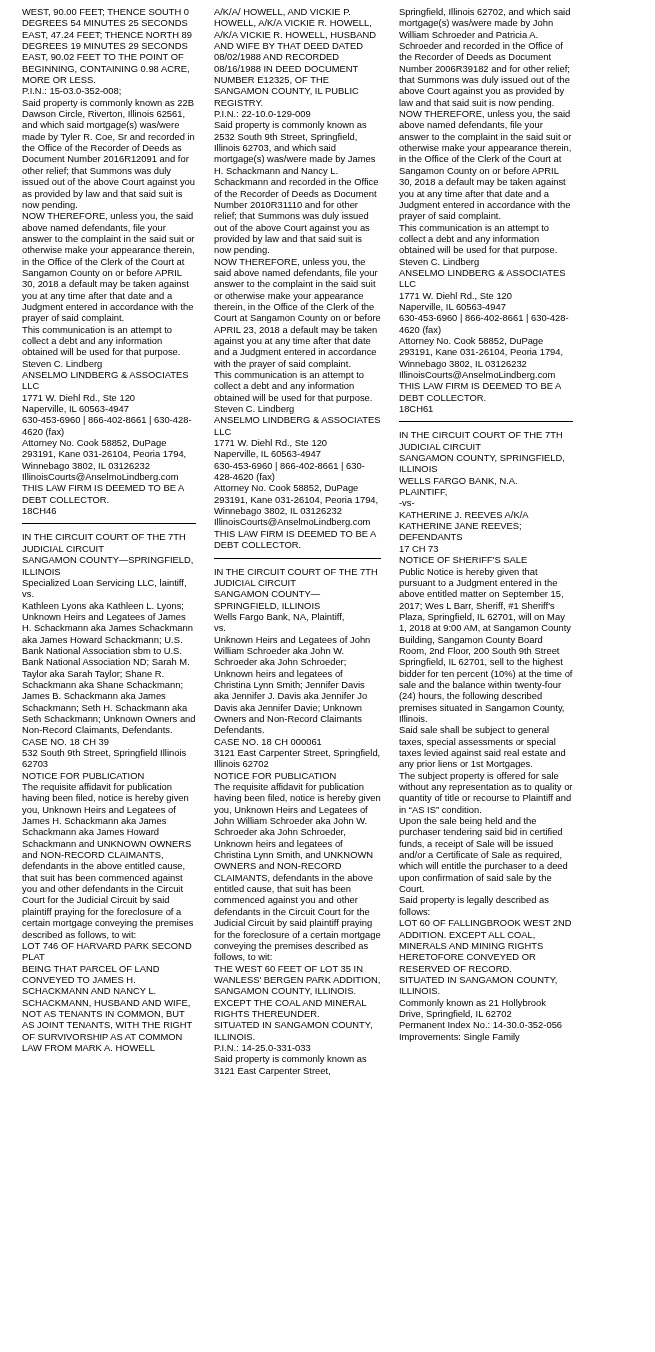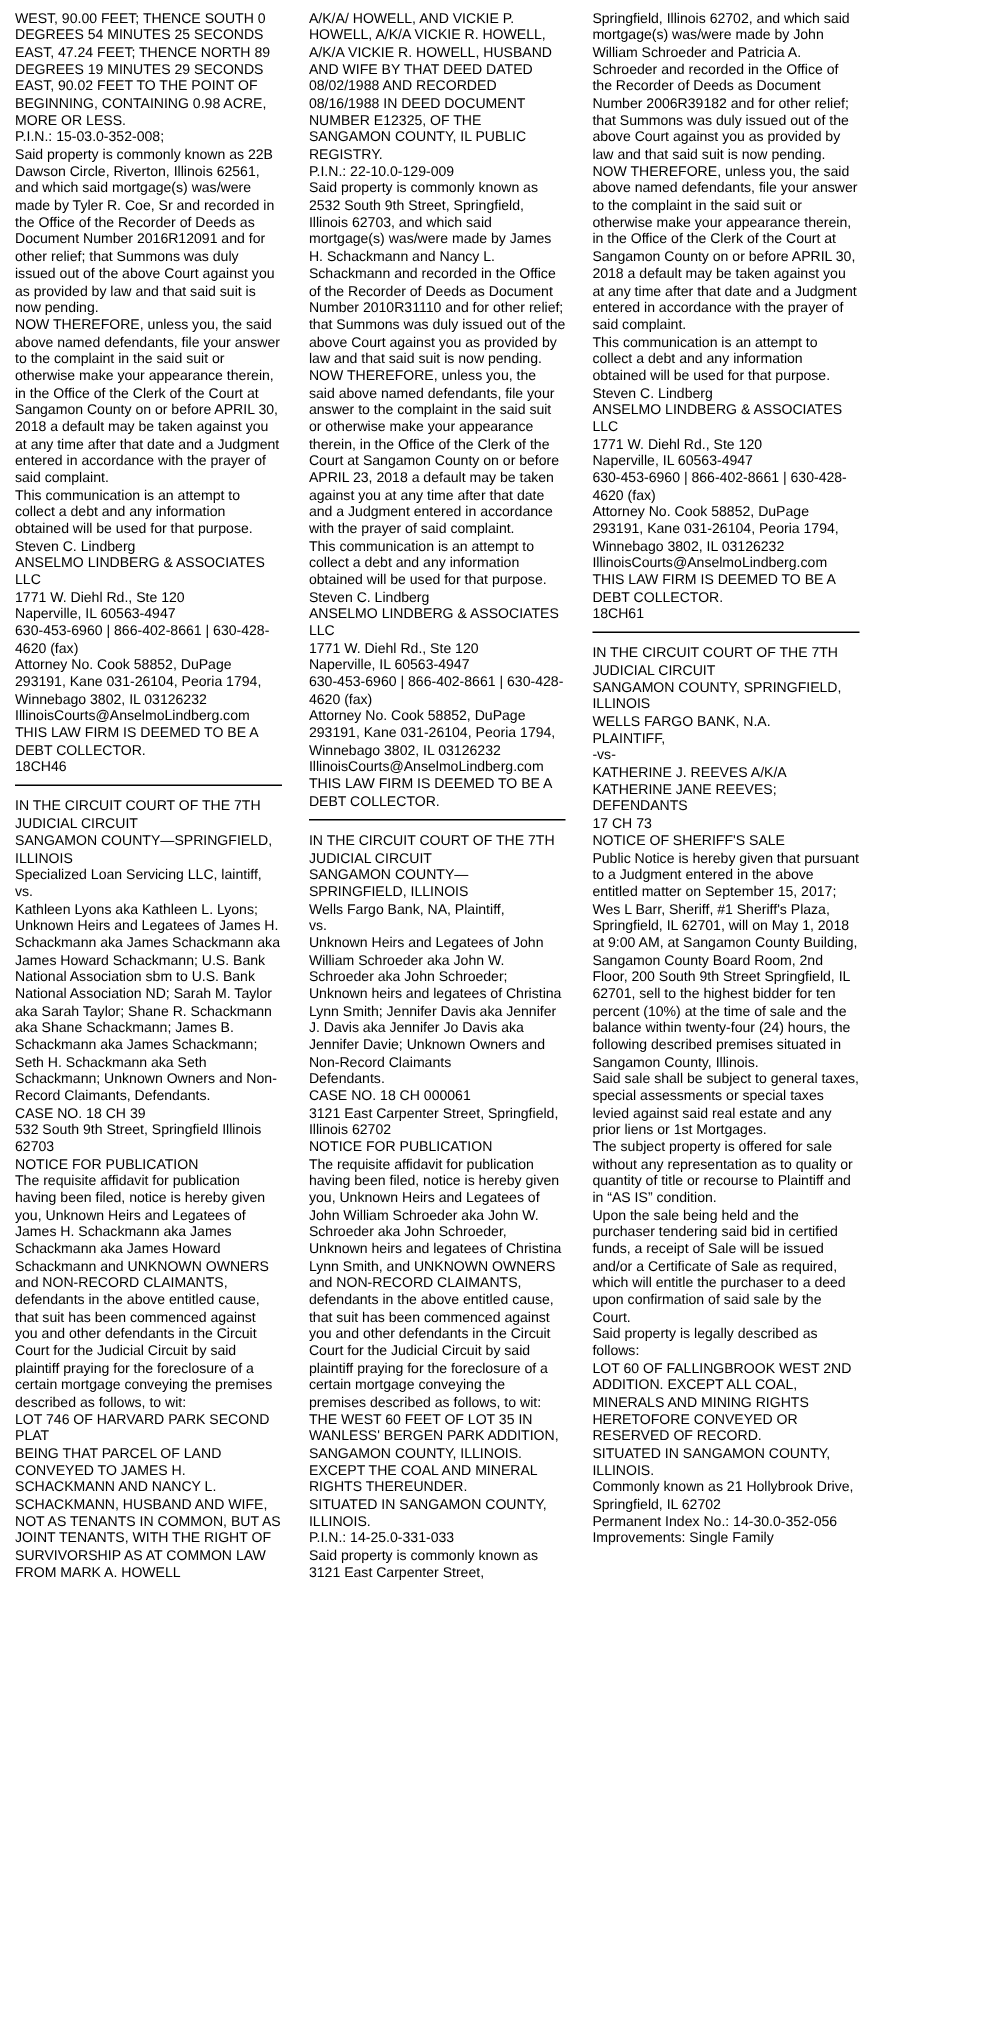--- a/index.html
+++ b/index.html
@@ -10,21 +10,21 @@
   body {
     width: 655px;
     height: 1352px;
     font-family: "Liberation Sans", sans-serif;
     color: #000000;
   }
   .page {
     width: 583px;
     height: 1352px;
     box-sizing: border-box;
-    padding: 6px 8px 6px 8px;
+    padding: 6px 8px 6px 20px;
     display: flex;
     flex-direction: row;
     gap: 0;
   }
   .column {
     width: 33.33%;
     box-sizing: border-box;
     padding: 0 9px;
     font-size: 9.4px;
     line-height: 11.35px;

